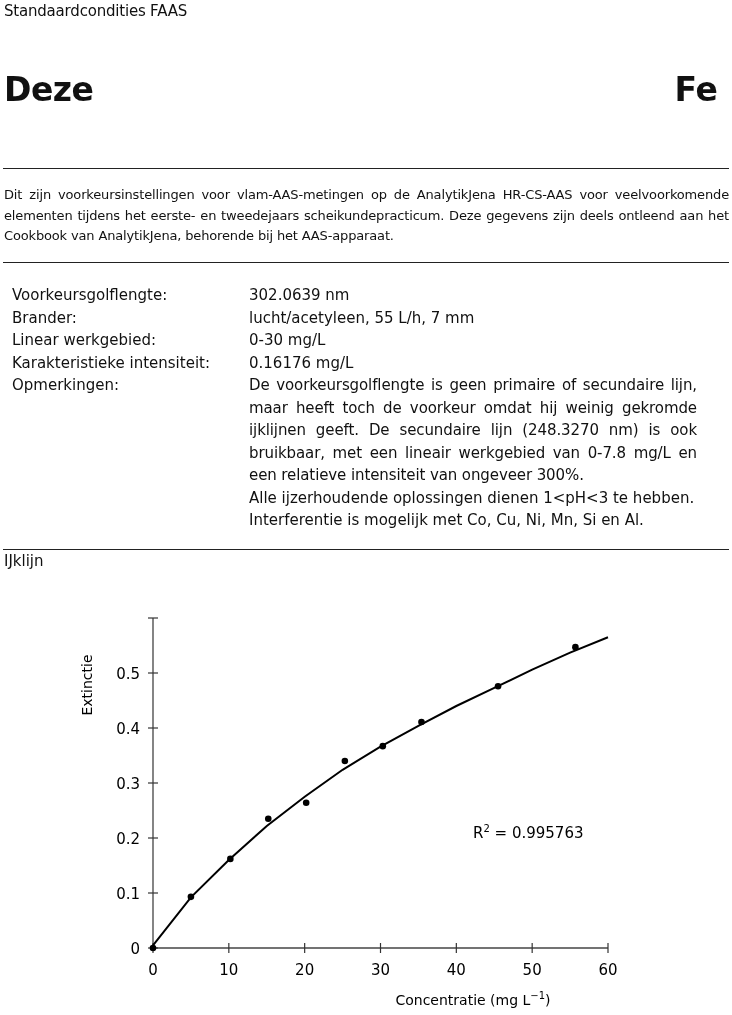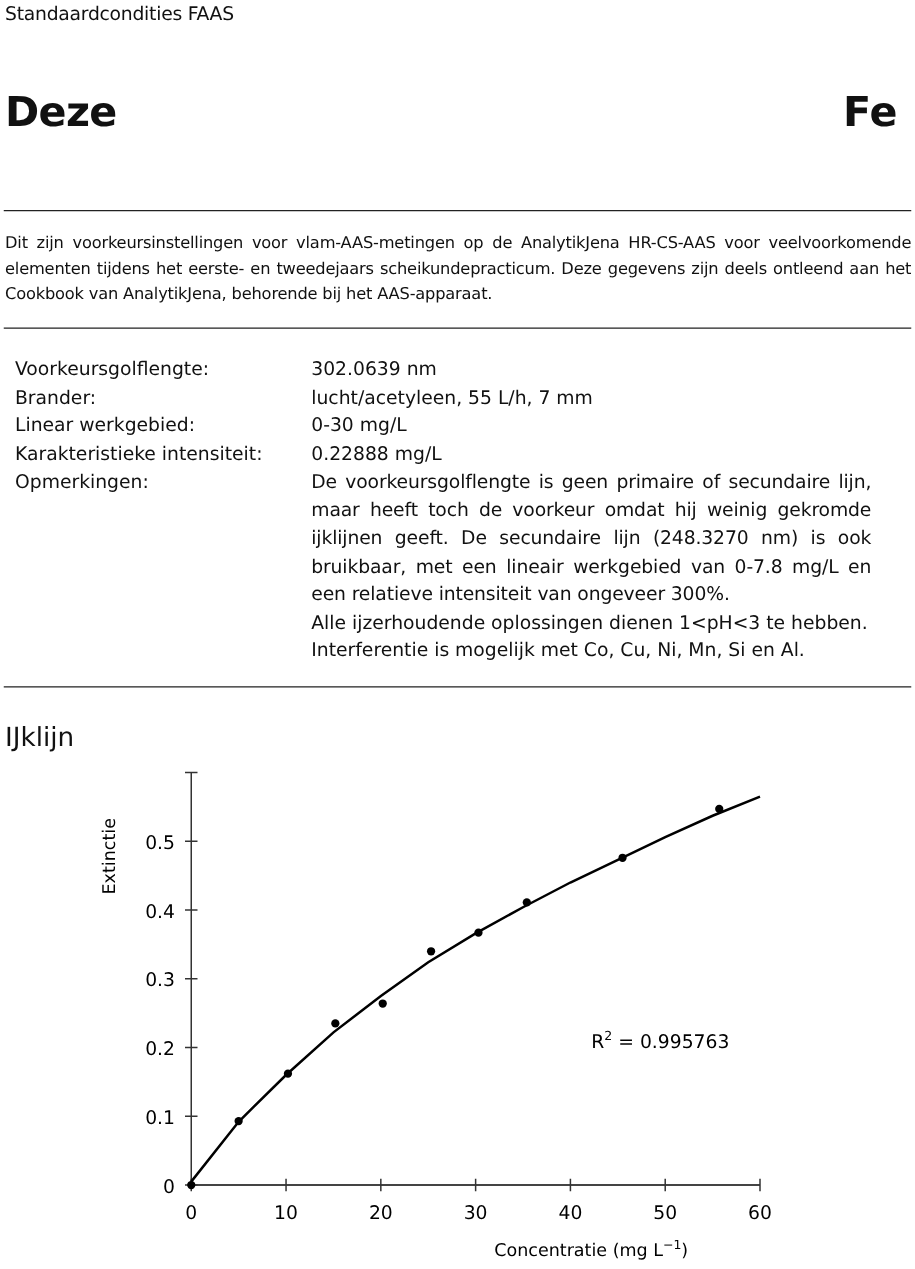--- a/index.html
+++ b/index.html
@@ -14,21 +14,21 @@
   .rule { left: 3px; width: 726px; height: 1px; background: #222; }
   .intro {
     left: 4px; top: 185px; width: 725px; font-size: 13px; line-height: 20.5px;
     text-align: justify; letter-spacing: -0.15px;
   }
   .props { left: 12px; top: 284px; font-size: 15px; line-height: 22.5px; }
   .prop-row { display: flex; }
   .prop-label { width: 237px; flex: none; }
   .prop-value { width: 448px; }
   .remarks-val { text-align: justify; letter-spacing: -0.1px; }
-  .section-title { left: 4px; top: 578px; font-size: 21px; text-align: right; }
+  .section-title { left: 4px; top: 552px; font-size: 15px; text-align: right; }
   svg text { font-family: "DejaVu Sans", sans-serif; }
 </style>
 </head>
 <body>
 
 <div class="abs header-small">Standaardcondities FAAS</div>
 <div class="abs title">Deze</div>
 <div class="abs symbol">Fe</div>
 
 <div class="abs rule" style="top:168px"></div>
@@ -45,21 +45,21 @@
   <div class="prop-row">
     <div class="prop-label">Brander:</div>
     <div class="prop-value">lucht/acetyleen, 55 L/h, 7 mm</div>
   </div>
   <div class="prop-row">
     <div class="prop-label">Linear werkgebied:</div>
     <div class="prop-value">0-30 mg/L</div>
   </div>
   <div class="prop-row">
     <div class="prop-label">Karakteristieke intensiteit:</div>
-    <div class="prop-value">0.22888 mg/L</div>
+    <div class="prop-value">0.16176 mg/L</div>
   </div>
   <div class="prop-row">
     <div class="prop-label">Opmerkingen:</div>
     <div class="prop-value">
       <div class="remarks-val">De voorkeursgolflengte is geen primaire of secundaire lijn, maar heeft toch de voorkeur omdat hij weinig gekromde ijklijnen geeft.  De secundaire lijn (248.3270 nm) is ook bruikbaar, met een lineair werkgebied van 0-7.8 mg/L en een relatieve intensiteit van ongeveer 300%.</div>
       <div>Alle ijzerhoudende oplossingen dienen 1&lt;pH&lt;3 te hebben.</div>
       <div>Interferentie is mogelijk met Co, Cu, Ni, Mn, Si en Al.</div>
     </div>
   </div>
 </div>

